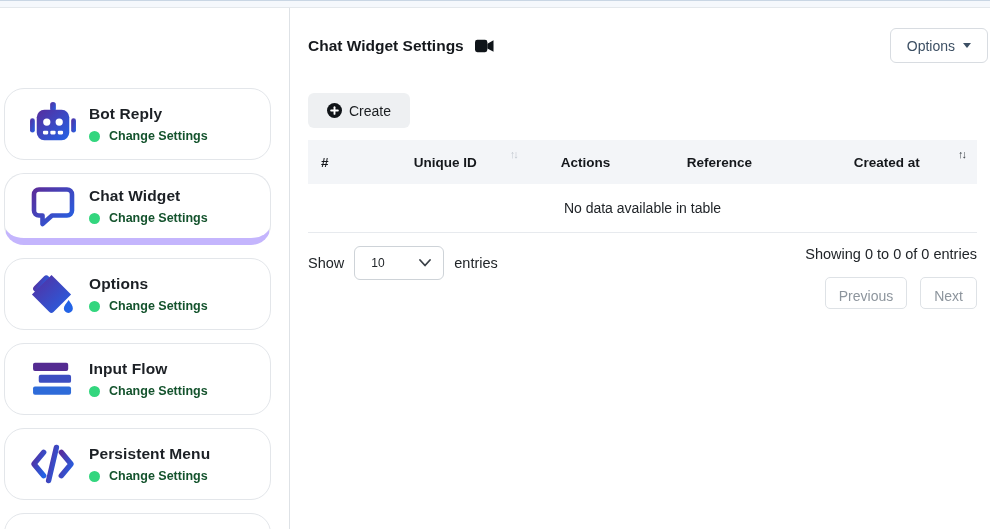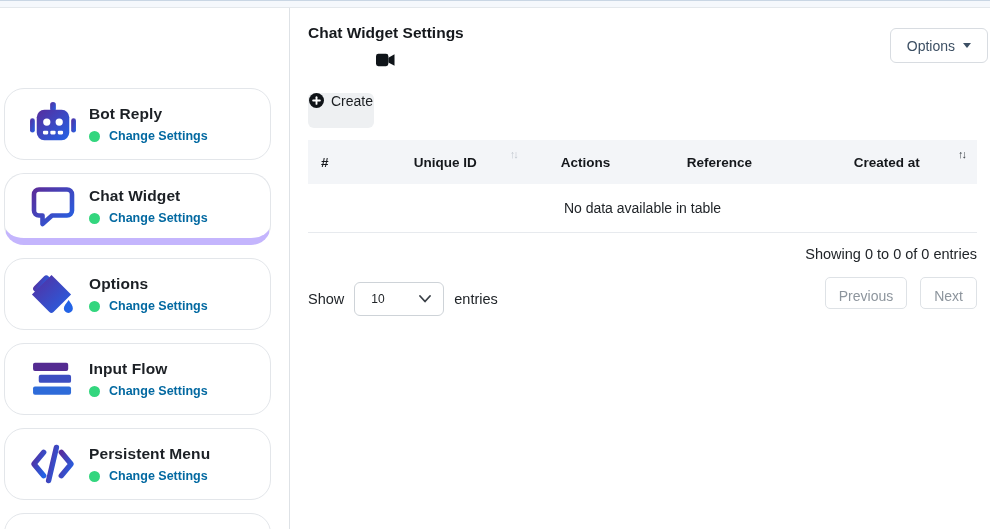--- a/index.html
+++ b/index.html
@@ -16,59 +16,59 @@
   .sidebar { width:290px; border-right:1px solid #dee2e6; background:#fff; flex:0 0 290px; }
   .logo-area { height:80px; }
   .card { height:72px; margin:0 18px 13px 4px; border:1px solid #e3e6ea; border-radius:20px;
           display:flex; align-items:center; padding-left:24px; gap:13px; background:#fff; cursor:pointer; }
   .card.selected { border-bottom:7px solid #c4b5fd; }
   .card.partial { height:40px; margin-bottom:0; }
   .icon-wrap { width:47px; display:flex; justify-content:center; align-items:center; flex:0 0 47px; }
   .card-title { font-size:15.5px; font-weight:600; color:#1c2025; letter-spacing:.1px; }
   .card-link-row { display:flex; align-items:center; gap:9px; margin-top:6px; }
   .green-dot { width:11px; height:11px; border-radius:50%; background:#33d67e; }
-  .change-link { font-size:12.5px; font-weight:700; color:#0369a1; text-decoration:none; }
+  .change-link { font-size:12.5px; font-weight:700; color:#14532d; text-decoration:none; }
 
   
   .main { flex:1; padding:20px 13px 0 18px; background:#fff; }
   .main-header { display:flex; justify-content:space-between; align-items:center; height:35px; }
-  .title-row { display:flex; align-items:center; gap:11px;flex-direction:column; }
+  .title-row { display:flex; align-items:center; gap:11px; }
   .page-title { font-size:15.5px; font-weight:700; color:#16191d; }
   .options-btn { margin-right:-11px; height:35px; padding:0 16px; background:#fff; border:1px solid #d8dce1;
                  border-radius:6px; font-family:inherit; font-size:14px; color:#3c4f63; cursor:pointer;
                  display:flex; align-items:center; gap:8px; }
   .caret-down { width:0; height:0; border-left:4.5px solid transparent; border-right:4.5px solid transparent;
                 border-top:5px solid #3c4f63; display:inline-block; }
 
   .toolbar { margin-top:30px; display:flex; justify-content:space-between; align-items:center; }
   .search { width:154px; height:46px; border:1px solid #dcdfe3; border-radius:6px; padding:0 14px;
             font-family:inherit; font-size:14px; color:#212529; outline:none; }
   .search::placeholder { color:#b3bac1; }
-  .create-btn { height:35px; padding:0 1px; background:#eef0f2; border:none; border-radius:6px;
+  .create-btn { height:35px; padding:0 19px; background:#eef0f2; border:none; border-radius:6px;
                 font-family:inherit; font-size:14px; color:#1b1e21; cursor:pointer;
-                display:flex; gap:7px; }
+                display:flex; align-items:center; gap:7px; }
 
   
   .table-wrap { margin-top:12px; }
   .thead { display:flex; background:#f3f5f8; height:44px; align-items:center; }
   .th { font-size:13.5px; font-weight:700; color:#15181c; position:relative; text-align:center; }
   .th-num   { flex:0 0 8%;  text-align:left; padding-left:13px; }
   .th-uid   { flex:0 0 25%; }
   .th-act   { flex:0 0 17%; }
   .th-ref   { flex:0 0 23%; }
   .th-cre   { flex:1; }
   .sort-icon { position:absolute; right:12px; top:-7px; font-size:11px; letter-spacing:-2px; font-weight:400; }
   .sort-light { color:#c3c9d0; }
   .sort-dark  { color:#3a4047; }
   .empty-row { height:49px; display:flex; align-items:center; justify-content:center;
                font-size:14px; color:#212529; border-bottom:1px solid #e7eaee; }
 
   
   .table-footer { margin-top:13px; display:flex; justify-content:space-between; align-items:flex-start; }
-  .length-control { display:flex; align-items:center; gap:10px; font-size:14.5px; color:#212529;margin-top:36px; }
+  .length-control { display:flex; align-items:center; gap:10px; font-size:14.5px; color:#212529; }
   .select-box { width:90px; height:34px; border:1px solid #ced3d8; border-radius:6px; display:flex;
                 align-items:center; justify-content:space-between; padding:0 12px 0 16px;
                 font-size:12px; color:#212529; cursor:pointer; background:#fff; }
   .footer-right { display:flex; flex-direction:column; align-items:flex-end; }
   .info-text { font-size:14.5px; color:#212529; }
   .pager { margin-top:15px; display:flex; gap:13px; }
   .pager button { height:32px; padding:10px 13px; background:#fff; border:1px solid #dee2e6; border-radius:5px;
                   font-family:inherit; font-size:14px; color:#8d959d; cursor:pointer; }
 </style>
 </head>

